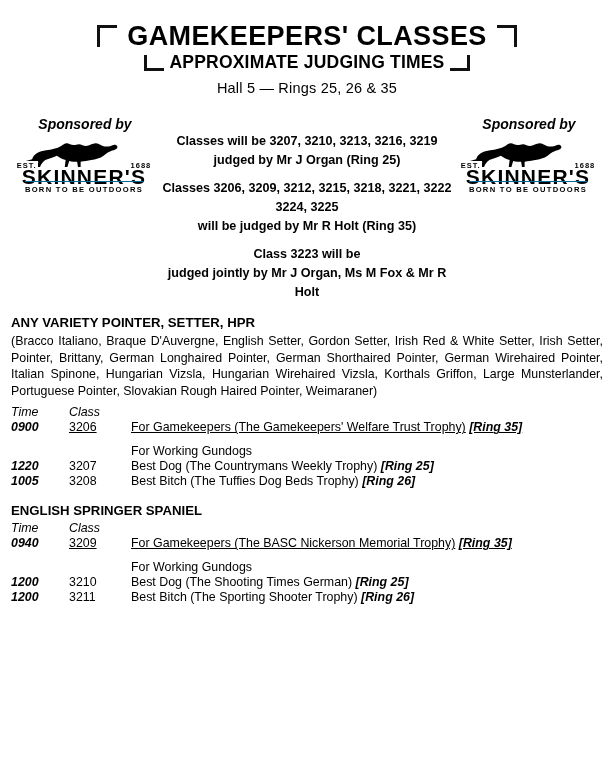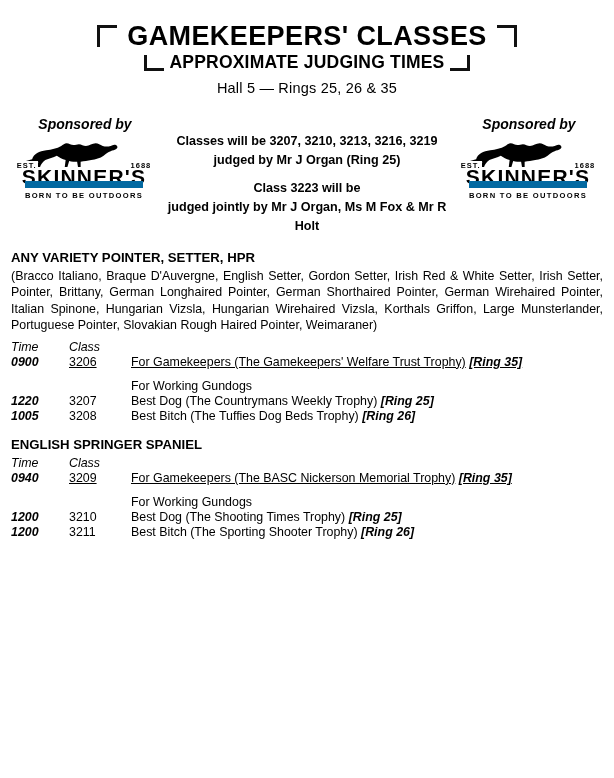--- a/index.html
+++ b/index.html
@@ -121,21 +121,21 @@
     margin-top: -26px;
     position: relative;
     z-index: 2;
   }
   .logo-est span { background: #fff; padding: 0 1px; }
   .logo-tag {
     font-size: 7.6px;
     letter-spacing: 1.3px;
     font-weight: bold;
     margin-top: 3px;
-    border-top: 7px solid #0369a1;
+    border-top: 1px solid #0369a1;
     padding-top: 3px;
     display: inline-block;
   }
   .center-block {
     flex: 1 1 auto;
     text-align: center;
     font-size: 12.6px;
     font-weight: bold;
     line-height: 1.5;
     padding-top: 16px;
@@ -214,20 +214,24 @@
         </div>
       </div>
     </div>
 
     <div class="center-block">
       <p>
         <span>Classes will be 3207, 3210, 3213, 3216, 3219</span><br>
         <span>judged by Mr J Organ (Ring 25)</span>
       </p>
       <p>
+        <span>Classes 3206, 3209, 3212, 3215, 3218, 3221, 3222 3224, 3225</span><br>
+        <span>will be judged by Mr R Holt (Ring 35)</span>
+      </p>
+      <p>
         <span>Class 3223 will be</span><br>
         <span>judged jointly by Mr J Organ, Ms M Fox &amp; Mr R Holt</span><br>
       </p>
     </div>
 
     <div class="sponsor">
       <div class="sponsor-label">Sponsored by</div>
       <div class="logo">
         <svg class="logo-dog" viewBox="0 0 150 34">
           <path fill="#000" d="M16 24c2-6 8-9 16-10 6-1 12-2 17-5 2-1 4-3 6-3 3 0 5 2 8 2 2 0 4-1 6-1 3 0 5 2 8 2 4 0 7-3 11-3 3 0 5 2 8 3 3 1 6 1 9 0 2-1 4-2 6-1 2 1 2 3 1 4-2 2-5 2-7 3-3 1-5 3-8 5-4 3-9 4-14 5-4 1-8 1-12 2v6h-3l-1-6c-3 0-6 0-9-1l-2 7h-3l1-8c-4-1-7-3-10-5-4 2-9 3-13 5-3 2-5 5-6 8h-3l1-6c-2 1-4 2-5 4-1 1-1 3-1 4h-3c0-3 1-6 2-9-2 1-4 2-5 4l-1 5h-3c0-3 1-6 2-9z"></path>
@@ -316,21 +320,21 @@
             </tr>
         <tr>
           <td class="col-time"></td>
           <td class="col-class"></td>
           <td class="gundogs">For Working Gundogs</td>
         </tr>
         <tr>
           <td class="col-time bold">1200</td>
           <td class="col-class">3210</td>
           <td>
-            <span>Best Dog (The Shooting Times Trophy)</span>
+            <span>Best Dog (The Shooting Times German)</span>
             <span class="bold">[Ring 25]</span>
           </td>
         </tr>
         <tr>
           <td class="col-time bold">1200</td>
           <td class="col-class">3211</td>
           <td>
             <span>Best Bitch (The Sporting Shooter Trophy)</span>
             <span class="bold">[Ring 26]</span>
           </td>

